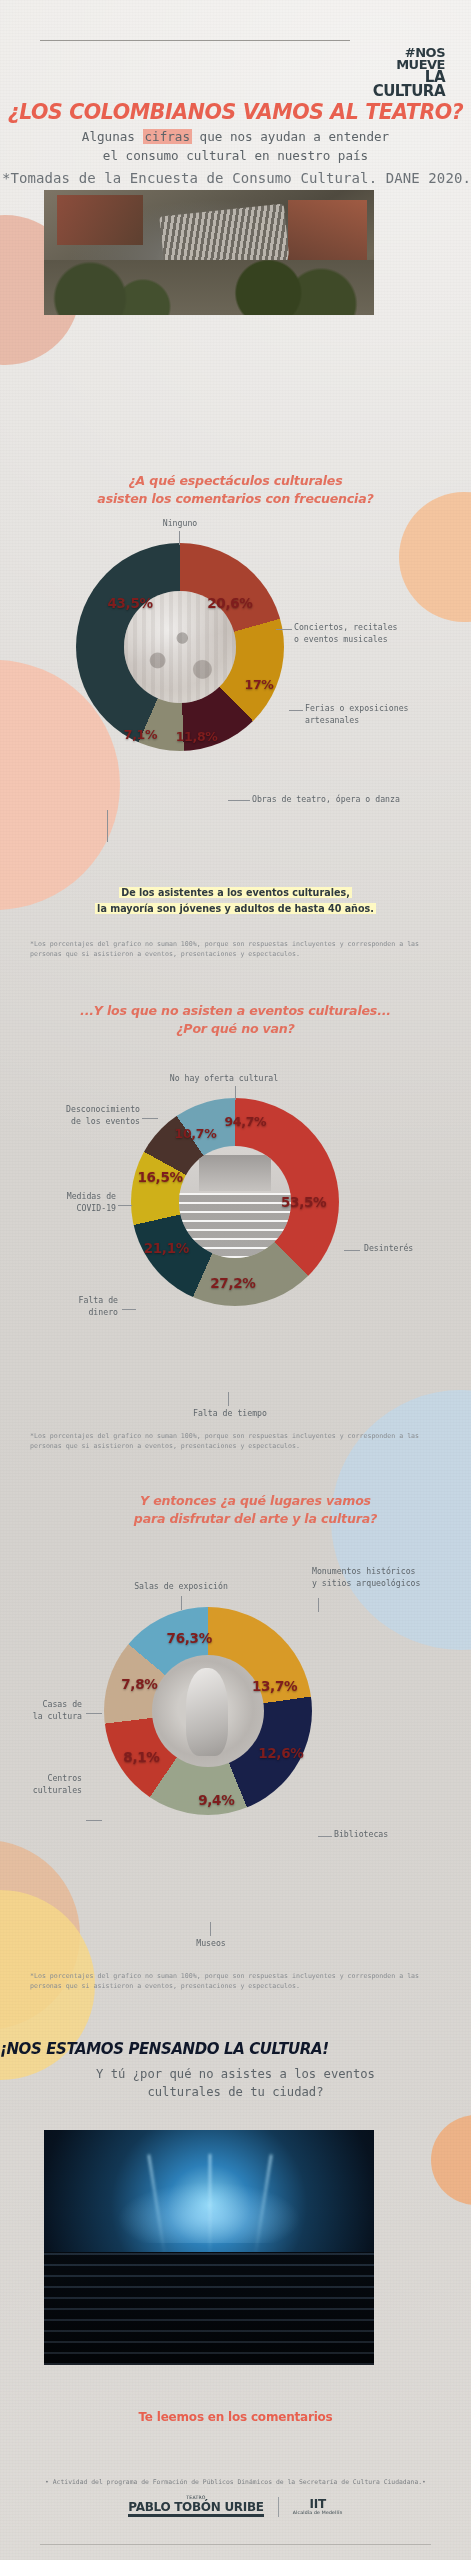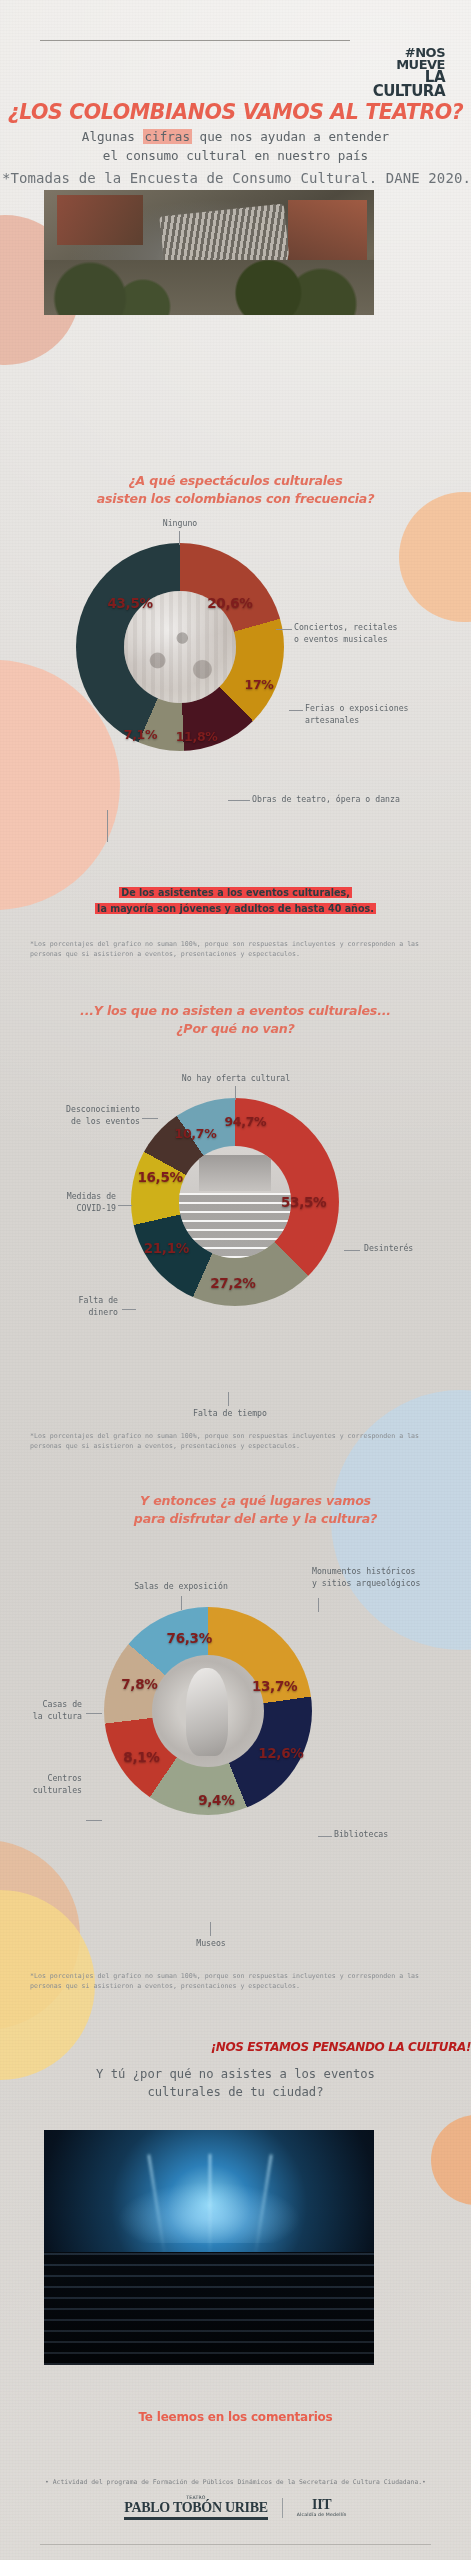--- a/index.html
+++ b/index.html
@@ -105,23 +105,23 @@
   h2.sec {
     position:absolute; left:0; right:0; text-align:center;
     font-family:"DejaVu Sans", sans-serif; font-weight:bold; font-style:italic;
     font-size:12.6px; color:#e3705e; line-height:1.45; letter-spacing:-.2px;
   }
   h2.s1 { top:472px; }
   h2.s2 { top:1002px; }
   h2.s3 { top:1492px;margin-left:40px; }
 
   h2.big {
-    position:absolute; left:0; right:0; text-align:right;
+    position:absolute; left:0; right:0; text-align:left;
     font-family:"DejaVu Sans", sans-serif; font-weight:bold; font-style:italic;
-    font-size:12px; color:#b91c1c; letter-spacing:-.4px;
+    font-size:15px; color:#0f172a; letter-spacing:-.4px;
   }
   h2.s4 { top:2040px; }
   .sub2 { position:absolute; left:0; right:0; top:2065px; text-align:center;
     font-size:12.2px; color:#5d6469; line-height:1.5; }
 
   
   .donut-wrap { position:absolute; }
   .donut { position:absolute; border-radius:50%; }
   .donut-hole {
     position:absolute; border-radius:50%; overflow:hidden;
@@ -178,39 +178,39 @@
   .lbl.r { text-align:left; }
   .lbl.l { text-align:right; }
   .lbl.c { text-align:center; }
   .leader { position:absolute; background:#8d9196; }
 
   .callout {
     position:absolute; left:0; right:0; text-align:center;
     font-family:"DejaVu Sans", sans-serif; font-weight:bold; font-size:9.6px;
     color:#2f3a40; line-height:1.65;
   }
-  .callout span { background:#ef4444; padding:0 2px; }
+  .callout span { background:#fef9c3; padding:0 2px; }
 
   .foot {
     position:absolute; left:30px; width:412px; font-size:6.6px; color:#8a8e92;
     line-height:1.5; text-align:left;
   }
 
   .closing {
     position:absolute; left:0; right:0; top:2410px; text-align:center;
     font-family:"DejaVu Sans", sans-serif; font-weight:bold; font-size:12px;
     color:#e8604f; letter-spacing:-.2px;
   }
   .credit { position:absolute; left:0; right:0; top:2478px; text-align:center;
     font-size:6.4px; color:#7d8185; }
   .logos { position:absolute; left:0; right:0; top:2496px; display:flex;
     justify-content:center; align-items:center; gap:14px; }
   .lgbox { font-family:"DejaVu Sans", sans-serif; color:#2b3a41; text-align:center; line-height:1.05; }
   .lgbox .t1 { font-size:4.6px; letter-spacing:.2px; }
-  .lgbox .t2 { font-size:14px; font-weight:bold; letter-spacing:-.3px;font-family:Liberation Serif, serif; }
+  .lgbox .t2 { font-size:12px; font-weight:bold; letter-spacing:-.3px; }
   .lgbox .bar { height:3px; background:#2b3a41; margin-top:1px; }
   .sep { width:1px; height:20px; background:#9a9ea2; }
   .bottomline { position:absolute; left:40px; top:2544px; width:391px; height:1px; background:#b6b3af; }
 </style>
 </head>
 <body>
 
 <div class="page">
   <div class="blob b1"></div>
   <div class="blob b2"></div>
@@ -239,21 +239,21 @@
 
   <div class="photo photo-aerial">
     <div class="blk1"></div>
     <div class="blk2"></div>
     <div class="roof"></div>
     <div class="trees"></div>
   </div>
 
   <h2 class="sec s1">
     <span>¿A qué espectáculos culturales</span><br>
-    <span>asisten los colombianos con frecuencia?</span>
+    <span>asisten los comentarios con frecuencia?</span>
   </h2>
 
   <div class="donut-wrap" style="left:76px; top:543px; width:208px; height:208px;">
     <div class="donut" style="inset:0; background: conic-gradient(from 0deg,
             #a8422f 0deg 74.2deg,
             #c99011 74.2deg 135.4deg,
             #4a1420 135.4deg 177.9deg,
             #8c8a72 177.9deg 203.5deg,
             #253b40 203.5deg 360deg);"></div>
     <div class="donut-hole" style="left:23%; top:23%; width:54%; height:54%;">
@@ -307,21 +307,21 @@
     </div>
     <div class="pct" style="left:83%; top:50%;">53,5%</div>
     <div class="pct" style="left:49%; top:89%;">27,2%</div>
     <div class="pct" style="left:17%; top:72%;">21,1%</div>
     <div class="pct" style="left:14%; top:38%;">16,5%</div>
     <div class="pct sm" style="left:31%; top:17%;">10,7%</div>
     <div class="pct sm" style="left:55%; top:11%;">94,7%</div>
   </div>
 
   <div class="leader" style="left:235px; top:1086px; width:1px; height:14px;"></div>
-  <div class="lbl c" style="left:172px; top:1073px; width:128px;">No hay oferta cultural</div>
+  <div class="lbl c" style="left:160px; top:1073px; width:128px;">No hay oferta cultural</div>
 
   <div class="leader" style="left:142px; top:1118px; width:16px; height:1px;"></div>
   <div class="lbl l" style="left:12px; top:1104px; width:128px;">Desconocimiento
 de los eventos</div>
 
   <div class="leader" style="left:118px; top:1205px; width:14px; height:1px;"></div>
   <div class="lbl l" style="left:6px; top:1191px; width:110px;">Medidas de
 COVID-19</div>
 
   <div class="leader" style="left:122px; top:1309px; width:14px; height:1px;"></div>

